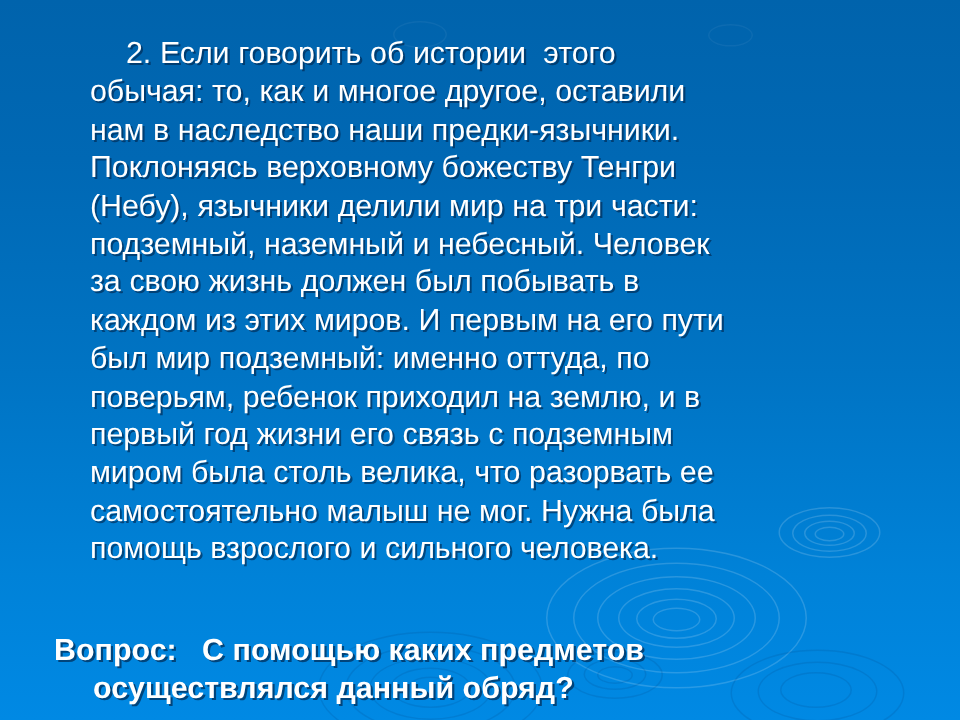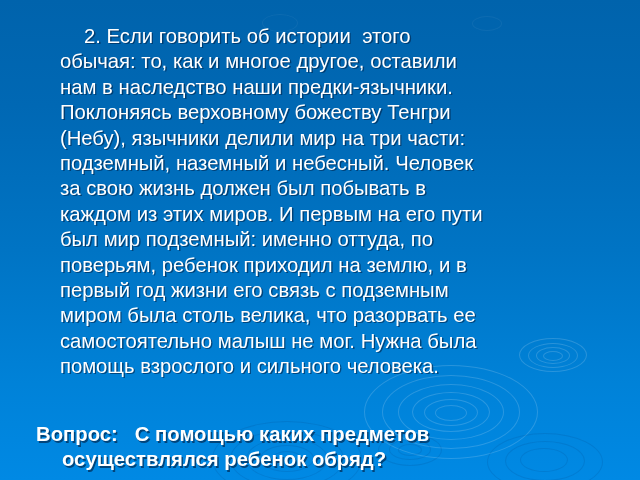--- a/index.html
+++ b/index.html
@@ -111,17 +111,17 @@
 
     <div class="ripple" style="left:262px; top:14px; width:34px; height:16px; border-color:rgba(255,255,255,0.05);"></div>
     <div class="ripple" style="left:472px; top:16px; width:28px; height:13px; border-color:rgba(255,255,255,0.05);"></div>
   </div>
 
   <div class="content">
 
     <div class="para">2. Если говорить об истории  этого обычая: то, как и многое другое, оставили нам в наследство наши предки-язычники. Поклоняясь верховному божеству Тенгри (Небу), язычники делили мир на три части: подземный, наземный и небесный. Человек за свою жизнь должен был побывать в каждом из этих миров. И первым на его пути был мир подземный: именно оттуда, по поверьям, ребенок приходил на землю, и в первый год жизни его связь с подземным миром была столь велика, что разорвать ее самостоятельно малыш не мог. Нужна была помощь взрослого и сильного человека.</div>
 
     <div class="question">
-      <span class="hang">Вопрос:   С помощью каких предметов осуществлялся ребенок обряд?</span>
+      <span class="hang">Вопрос:   С помощью каких предметов осуществлялся данный обряд?</span>
     </div>
 
   </div>
 </div>
 
 </body></html>

